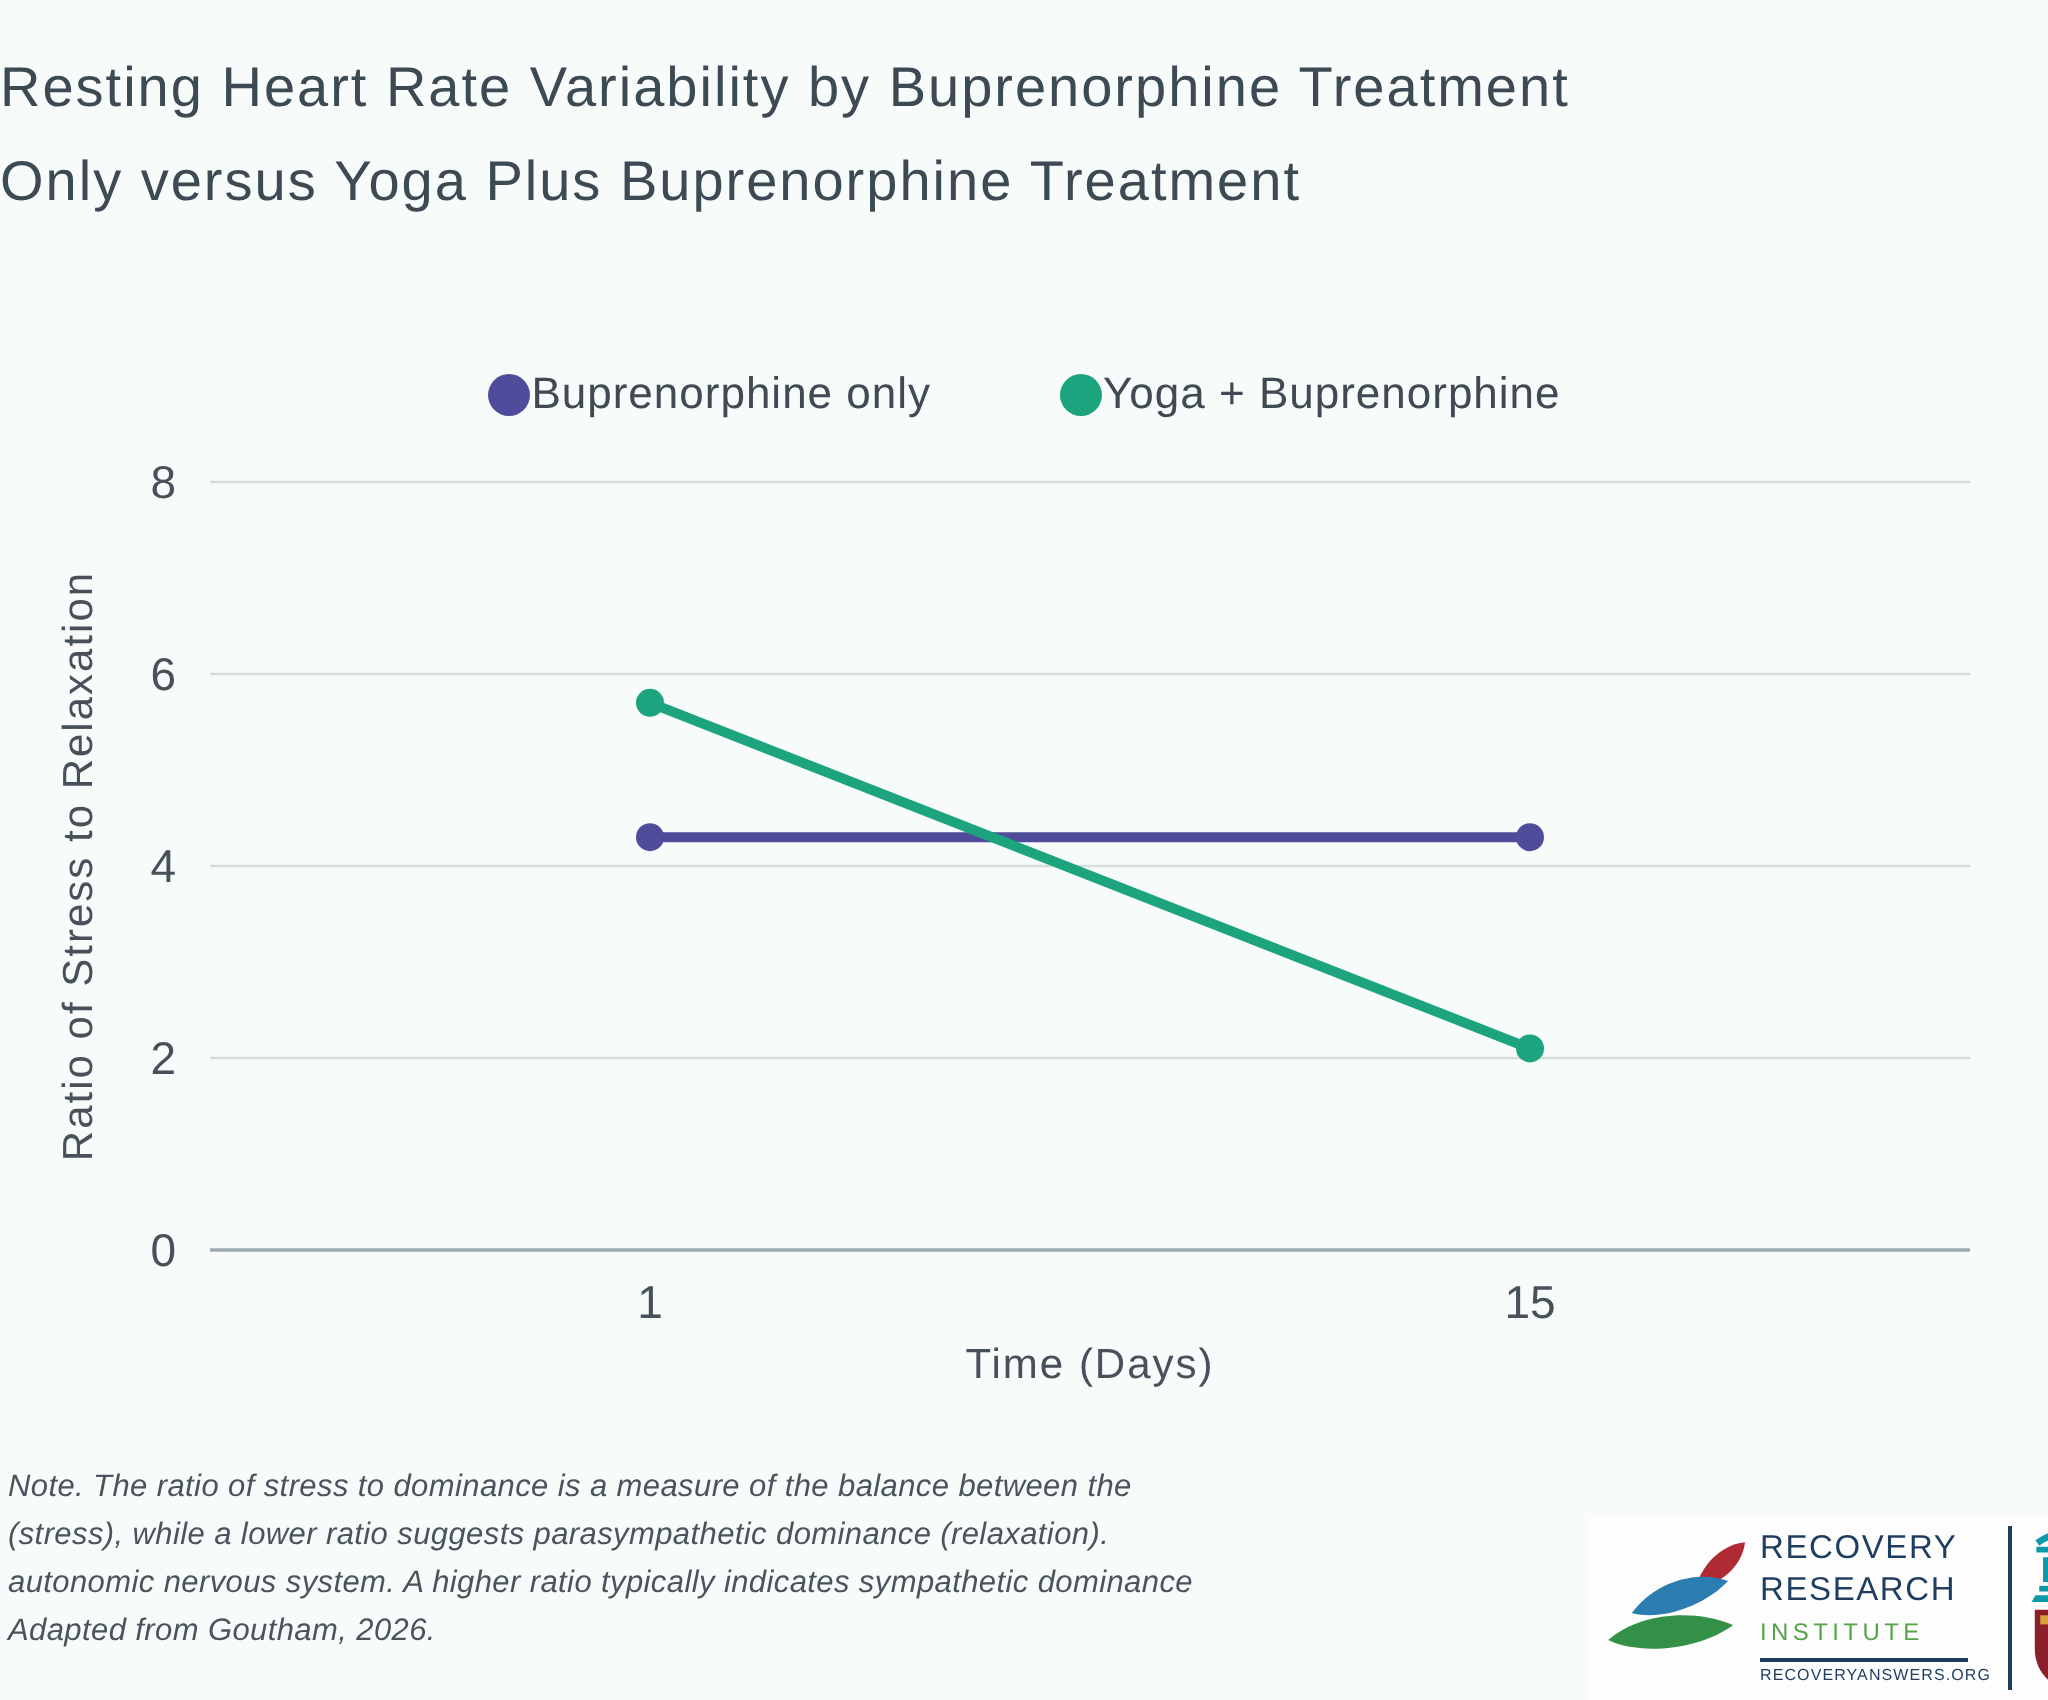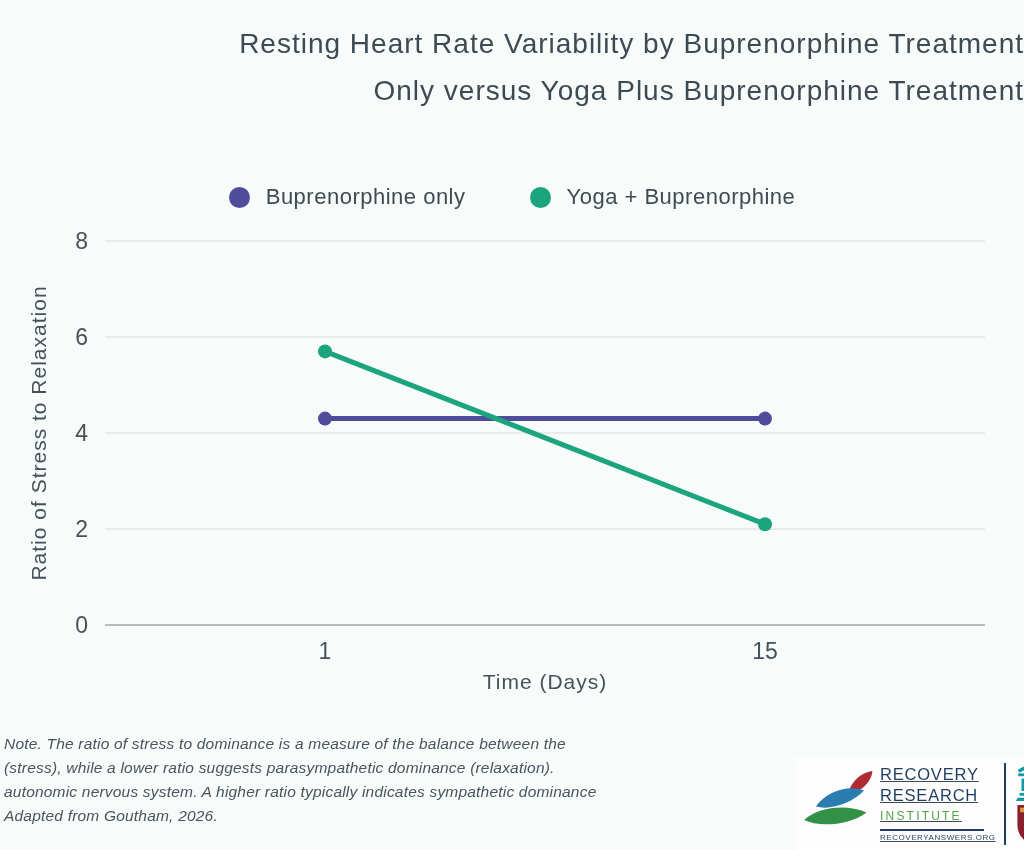--- a/index.html
+++ b/index.html
@@ -6,47 +6,47 @@
   body{
     width:1024px;height:850px;
     background:#f7fbfa;
     font-family:"Liberation Sans", sans-serif;
     color:#3e4a53;
     position:relative;
     overflow:hidden;
   }
   .title{
     position:absolute;top:20px;left:0;width:1024px;
-    text-align:right;
+    text-align:left;
     font-size:28px;line-height:47px;
     letter-spacing:1px;
     color:#3d4a53;
     font-weight:400;
   }
   .legend{
     position:absolute;top:184px;left:0;width:1024px;
     display:flex;justify-content:center;align-items:center;gap:64px;
   }
-  .legend-item{display:flex;align-items:center;gap:16px;}
+  .legend-item{display:flex;align-items:center;gap:1px;}
   .legend-dot{width:21px;height:21px;border-radius:50%;background:#888;flex:0 0 auto;}
   .legend-label{font-size:22px;letter-spacing:0.5px;color:#3f4a53;}
   .chart-wrap{position:absolute;top:225px;left:0;width:1024px;height:480px;}
   .chart-wrap svg{display:block;}
   text.tick{font-family:"Liberation Sans",sans-serif;font-size:23px;fill:#46515a;}
   text.axis-title{font-family:"Liberation Sans",sans-serif;font-size:21px;fill:#46515a;letter-spacing:1px;}
   .note{
     position:absolute;left:4px;top:732px;width:750px;
     font-style:italic;font-size:15.5px;line-height:24px;
     letter-spacing:0.2px;color:#4a545c;
   }
   .logo{
     position:absolute;left:795px;top:757px;width:229px;height:93px;
     background:#fdfdfd;
     display:flex;align-items:center;gap:5px;
-    box-sizing:border-box;padding:4px 2px 4px 4px;text-decoration:underline;
+    box-sizing:border-box;padding:4px 2px 4px 4px;
   }
   .logo-leaves{flex:0 0 auto;}
   .logo-text{flex:0 0 auto;display:flex;flex-direction:column;justify-content:center;}
   .logo-line1,.logo-line2{
     font-size:16.5px;font-weight:500;letter-spacing:0.8px;
     color:#1e3d5f;line-height:21px;
   }
   .logo-line3{
     font-size:12px;font-weight:500;letter-spacing:2.2px;
     color:#55a446;line-height:21px;

